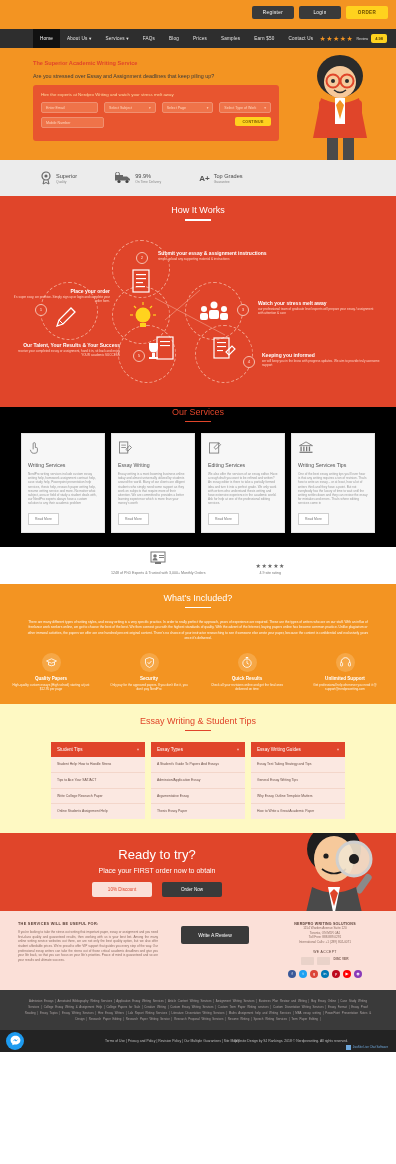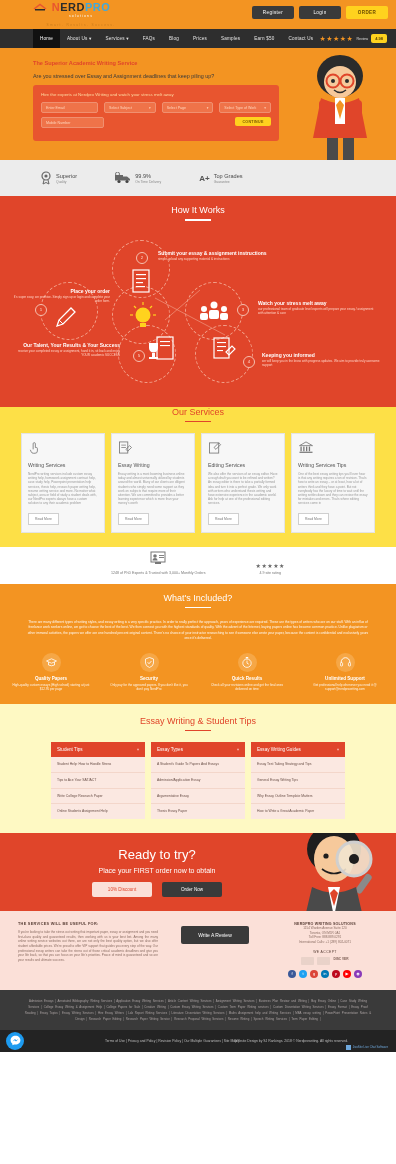--- a/index.html
+++ b/index.html
@@ -56,21 +56,21 @@
   .sec-title:after{content:"";display:block;width:26px;height:1.5px;background:#fff;margin:4px auto 0;}
   .hiw-body{position:relative;height:165px;margin-top:4px;}
   .step{position:absolute;}
   .step .st{font-size:5px;font-weight:bold;color:#fff;}
   .step .sd{font-size:3.1px;color:#ffd0c2;line-height:4.4px;margin-top:1.5px;}
   .step.r{text-align:right;}
   .circ{position:absolute;border:1px dashed #f3a48e;border-radius:50%;}
   .numbadge{position:absolute;width:12px;height:12px;border-radius:50%;border:1px solid #f5bfae;color:#ffd9cc;font-size:4.4px;display:flex;align-items:center;justify-content:center;background:#E0452A;}
 
   
-  .svc{background:#fde047;padding:0 0 14px;}
+  .svc{background:#000000;padding:0 0 14px;}
   .sec-title-d{text-align:center;color:#E0452A;font-size:9px;}
   .sec-title-d:after{content:"";display:block;width:26px;height:1.5px;background:#E0452A;margin:4px auto 0;}
   .cards{display:flex;gap:6px;justify-content:center;margin-top:11px;}
   .card{width:84px;background:#F7F7F7;border:.5px solid #e4e4e4;padding:7px 6px 7px;}
   .card .cico{height:13px;margin-bottom:4px;}
   .card .ct{font-size:5.2px;color:#555;margin-bottom:4px;}
   .card .cb{font-size:3.1px;color:#9a9a9a;line-height:4.2px;}
   .card .rm{margin-top:6px;display:inline-block;border:.5px solid #cfcfcf;font-size:3.4px;color:#7a7a7a;padding:3px 6px;background:#fff;}
 
   
@@ -137,29 +137,20 @@
   .br{position:absolute;right:48px;font-size:3.4px;color:#bdbdbd;}
   .chatico{position:absolute;left:6px;bottom:2px;width:18px;height:18px;border-radius:50%;background:#1d9bf0;display:flex;align-items:center;justify-content:center;}
   .liveico{position:absolute;right:8px;bottom:2px;font-size:2.9px;color:#6fa8dc;display:flex;align-items:center;gap:2px;}
 </style>
 </head>
 <body>
 
 <div class="page">
 
   <div class="topbar">
-    <div class="logo">
-      <svg class="logo-mark" viewBox="0 0 32 28">
-        <path d="M4 12 L16 3 L28 12" fill="none" stroke="#E8552F" stroke-width="3"></path>
-        <rect x="6" y="12" width="20" height="3" fill="#2b2b2b"></rect>
-      </svg>
-      <div class="logo-main"><span class="c1">N</span><span class="c2">ERD</span><span class="c3">PRO</span></div>
-      <div class="logo-sub">solutions</div>
-      <div class="logo-tag">Smart. Results. Success.</div>
-    </div>
     <div class="topbtns">
       <div class="tb dark">Register</div>
       <div class="tb dark">Login</div>
       <div class="tb yellow">ORDER</div>
     </div>
   </div>
 
   <div class="nav">
     <div class="nav-items">
       <div class="nav-item active">Home</div>

